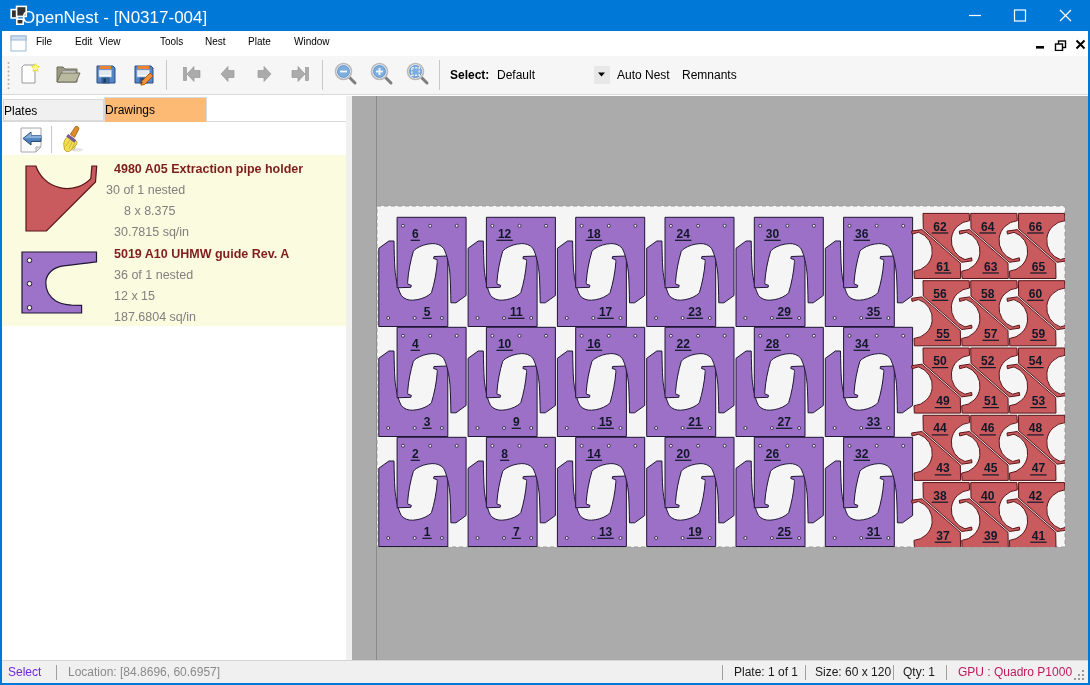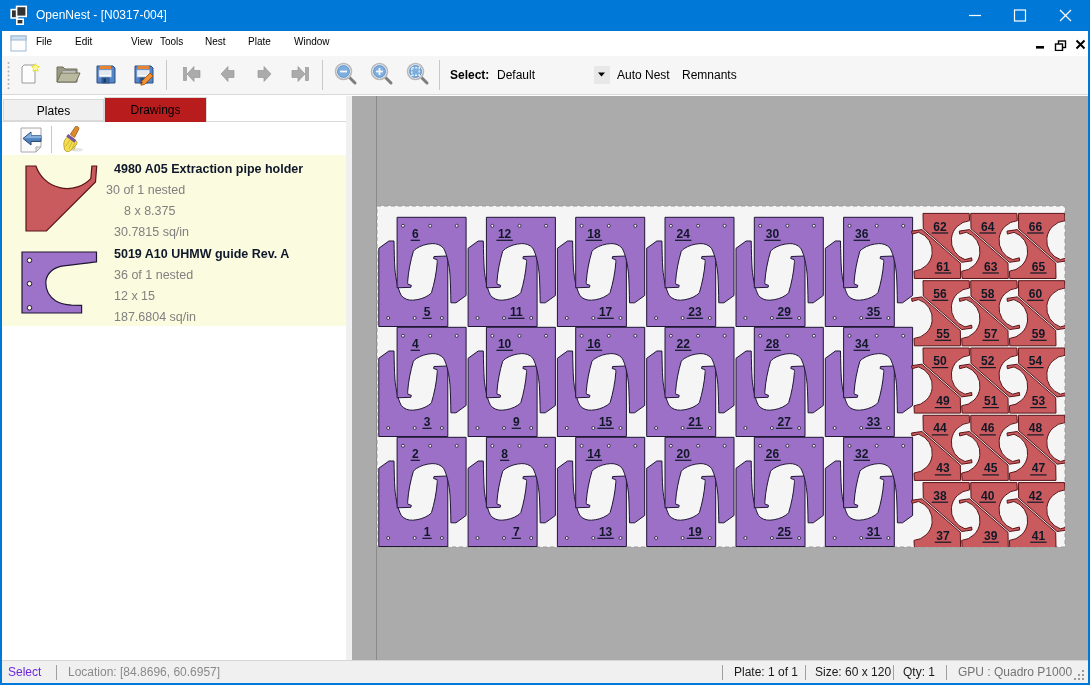--- a/index.html
+++ b/index.html
@@ -5,51 +5,51 @@
 .abs{position:absolute}
 .titlebar{left:0;top:0;width:1090px;height:31px;background:#0078d7;color:#fff}
 .menubar{left:2px;top:31px;width:1086px;height:25px;background:#fff}
 .menubar .mi{position:absolute;top:5px;font-size:10px;color:#000}
 .toolbar{left:2px;top:56px;width:1086px;height:39px;background:#f6f6f6;border-bottom:1px solid #d9d9d9}
 .tsep{position:absolute;top:4px;width:1px;height:30px;background:#c8c8c8}
 .main{left:2px;top:96px;width:1086px;height:564px;background:#fff}
 .leftpanel{position:absolute;left:0;top:0;width:344px;height:564px;background:#fff}
 .splitter{position:absolute;left:344px;top:0;width:6px;height:564px;background:#f0f0f0}
 .canvas{position:absolute;left:350px;top:0;width:738px;height:564px;background:#ababab}
-.tab{position:absolute;top:3px;height:22px;font-size:12px;text-align:center;line-height:22px}
+.tab{position:absolute;top:3px;height:22px;font-size:12px;line-height:22px}
 .statusbar{left:0;top:660px;width:1090px;height:23px;background:#f0f0f0;border-top:1px solid #d7d7d7;font-size:12px;color:#1a1a1a}
 .ssep{position:absolute;top:4px;width:1px;height:15px;background:#a0a0a0}
 .sideL{left:0;top:31px;width:2px;height:652px;background:#0078d7}
 .sideR{left:1088px;top:31px;width:2px;height:652px;background:#0078d7}
 .bot{left:0;top:683px;width:1090px;height:2px;background:#0078d7}
-.item-title{font-weight:bold;font-size:12.5px;color:#0f172a}
+.item-title{font-weight:bold;font-size:12.5px;color:#7f1d1d}
 .item-line{font-size:12.5px;color:#808080}
 </style></head><body>
 <div class="abs titlebar">
     <svg class="abs" style="left:9px;top:5px" width="24" height="24" viewBox="0 0 24 24">
       <rect x="2.2" y="4.6" width="6.2" height="8.4" fill="#333" stroke="#fff" stroke-width="1.6"></rect>
       <rect x="7.8" y="14.2" width="6.4" height="5" fill="#333" stroke="#fff" stroke-width="1.6"></rect>
       <rect x="7.6" y="1.4" width="9.6" height="10" fill="#333" stroke="#fff" stroke-width="1.6"></rect>
     </svg>
-    <div class="abs" style="left:36px;top:8px;font-size:12px">OpenNest - [N0317-004]</div>
+    <div class="abs" style="left:22px;top:8px;font-size:17px">OpenNest - [N0317-004]</div>
     <svg class="abs" style="left:953px;top:0" width="137" height="31" viewBox="0 0 137 31">
       <line x1="16" y1="15.5" x2="28" y2="15.5" stroke="#fff" stroke-width="1.2"></line>
       <rect x="61.5" y="10" width="11" height="11" fill="none" stroke="#fff" stroke-width="1.2"></rect>
       <line x1="107" y1="10" x2="118" y2="21" stroke="#fff" stroke-width="1.2"></line>
       <line x1="118" y1="10" x2="107" y2="21" stroke="#fff" stroke-width="1.2"></line>
     </svg>
   </div>
 <div class="abs menubar">
     <svg class="abs" style="left:8px;top:4px" width="17" height="17" viewBox="0 0 17 17">
       <rect x="1" y="1" width="15" height="15" fill="#fdfdfd" stroke="#9db8d2"></rect>
       <rect x="1" y="1" width="15" height="4" fill="#cfe0f0" stroke="#9db8d2"></rect>
     </svg>
     <div class="mi" style="left:34px">File</div>
     <div class="mi" style="left:73px">Edit</div>
-    <div class="mi" style="left:129px">View</div>
+    <div class="mi" style="left:97px">View</div>
     <div class="mi" style="left:158px">Tools</div>
     <div class="mi" style="left:203px">Nest</div>
     <div class="mi" style="left:246px">Plate</div>
     <div class="mi" style="left:292px">Window</div>
     <svg class="abs" style="left:1028px;top:6px" width="58" height="14" viewBox="0 0 58 14">
       <rect x="6" y="9" width="8" height="2.6" fill="#000"></rect>
       <rect x="28.5" y="4" width="7" height="6.5" fill="none" stroke="#000" stroke-width="1.4"></rect>
       <rect x="25.5" y="7" width="7" height="6.5" fill="#fff" stroke="#000" stroke-width="1.4"></rect>
       <path d="M46.5,3.5 l8,8 M54.5,3.5 l-8,8" stroke="#000" stroke-width="2"></path>
     </svg>
@@ -135,21 +135,21 @@
         <path d="M4,6.5 h7 l-3.5,4 z" fill="#000"></path>
       </svg></div>
     <div class="abs" style="left:615px;top:12px;font-size:12px">Auto Nest</div>
     <div class="abs" style="left:680px;top:12px;font-size:12px">Remnants</div>
   </div>
 <div class="abs main">
     <div class="leftpanel">
       <div style="position:absolute;left:0;top:0;width:344px;height:24px;background:#fff"></div>
       <div class="tab" style="left:1px;width:101px;background:#f0f0f0;border:1px solid #d9d9d9;color:#000">Plates</div>
       <div style="position:absolute;left:0;top:24.5px;width:344px;height:1px;background:#d9d9d9"></div>
-      <div class="tab" style="left:102px;top:1px;height:25px;width:103px;background:#b91c1c;border:1px solid #d9d9d9;border-bottom:none;line-height:24px">Drawings</div>
+      <div class="tab" style="left:102px;top:1px;height:25px;width:103px;background:#fdba74;border:1px solid #d9d9d9;border-bottom:none;line-height:24px">Drawings</div>
       <div class="abs" style="left:17px;top:30px"><svg width="26" height="28" viewBox="0 0 26 28">
           <path d="M2,2 h20 v19 l-5,5 h-15 z" fill="#fbfbfb" stroke="#a8a8a8"></path>
           <path d="M17,21 h5 l-5,5 z" fill="#e6e6e6" stroke="#a8a8a8"></path>
           <path d="M4,12.5 l8,-6.5 v3.5 h10 v6 h-10 v3.5 z" fill="#4f81bd" stroke="#2c4a73" stroke-width="1"></path>
           <path d="M5,12.3 l7,-5.6 v2.8 h10 v2.8 h-17z" fill="#85aedb"></path>
         </svg></div>
       <div class="abs" style="left:49px;top:30px;width:1px;height:27px;background:#c8c8c8"></div>
       <div class="abs" style="left:60px;top:30px"><svg width="24" height="26" viewBox="0 0 24 26">
           <ellipse cx="15" cy="23.8" rx="6" ry="1.8" fill="#e4e4e4"></ellipse>
           <path d="M13.5,0.5 c1.6,-0.8 3.6,0.6 3.4,2.4 l-4.4,8.6 -4.2,-3.2 z" fill="#dc8c2c" stroke="#9c5c10" stroke-width="0.8"></path>
@@ -533,21 +533,21 @@
     <div class="abs" style="left:8px;top:4px;color:#6d28d9">Select</div>
     <div class="ssep" style="left:56px"></div>
     <div class="abs" style="left:68px;top:4px;color:#8a8a8a">Location: [84.8696, 60.6957]</div>
     <div class="ssep" style="left:722px"></div>
     <div class="abs" style="left:734px;top:4px">Plate: 1 of 1</div>
     <div class="ssep" style="left:805px"></div>
     <div class="abs" style="left:815px;top:4px">Size: 60 x 120</div>
     <div class="ssep" style="left:893px"></div>
     <div class="abs" style="left:903px;top:4px">Qty: 1</div>
     <div class="ssep" style="left:946px"></div>
-    <div class="abs" style="left:958px;top:4px;color:#737373">GPU : Quadro P1000</div>
+    <div class="abs" style="left:958px;top:4px;color:#be185d">GPU : Quadro P1000</div>
     <svg class="abs" style="left:1072px;top:7px" width="14" height="14" viewBox="0 0 14 14">
       <rect x="10" y="2" width="2" height="2" fill="#999"></rect>
       <rect x="6" y="6" width="2" height="2" fill="#999"></rect>
       <rect x="10" y="6" width="2" height="2" fill="#999"></rect>
       <rect x="2" y="10" width="2" height="2" fill="#999"></rect>
       <rect x="6" y="10" width="2" height="2" fill="#999"></rect>
       <rect x="10" y="10" width="2" height="2" fill="#999"></rect>
     </svg>
   </div>
 <div class="abs sideL"></div>

